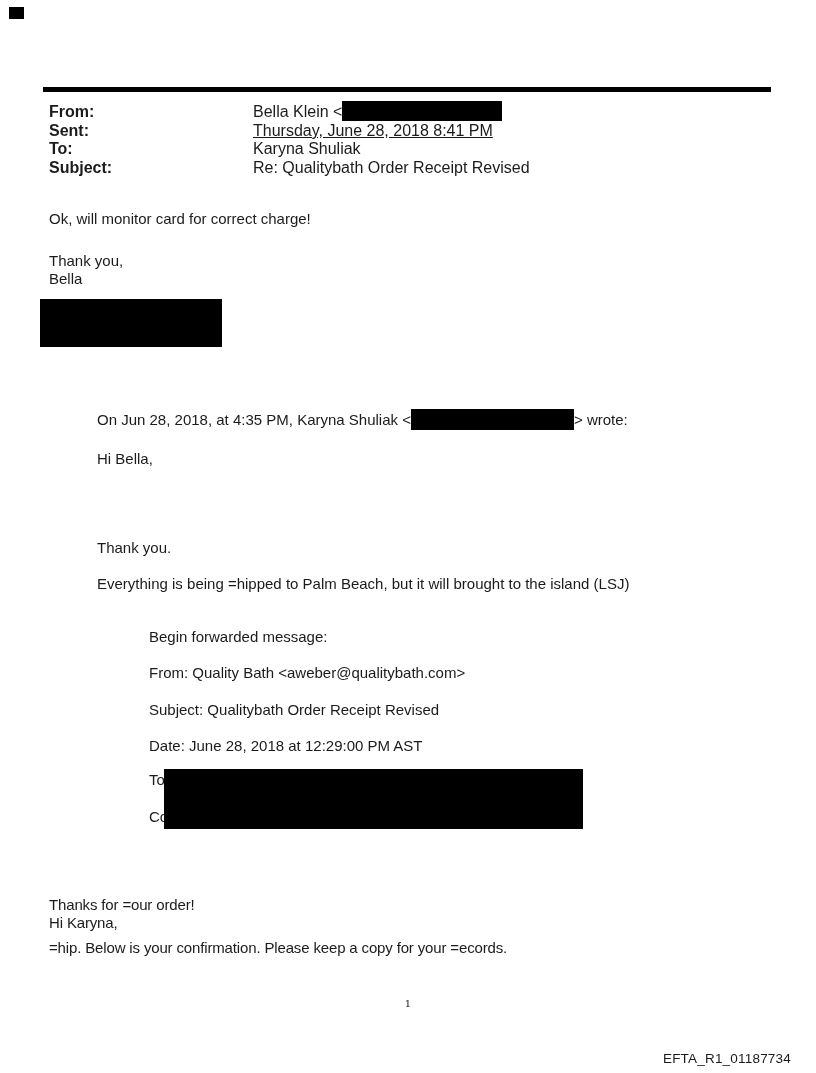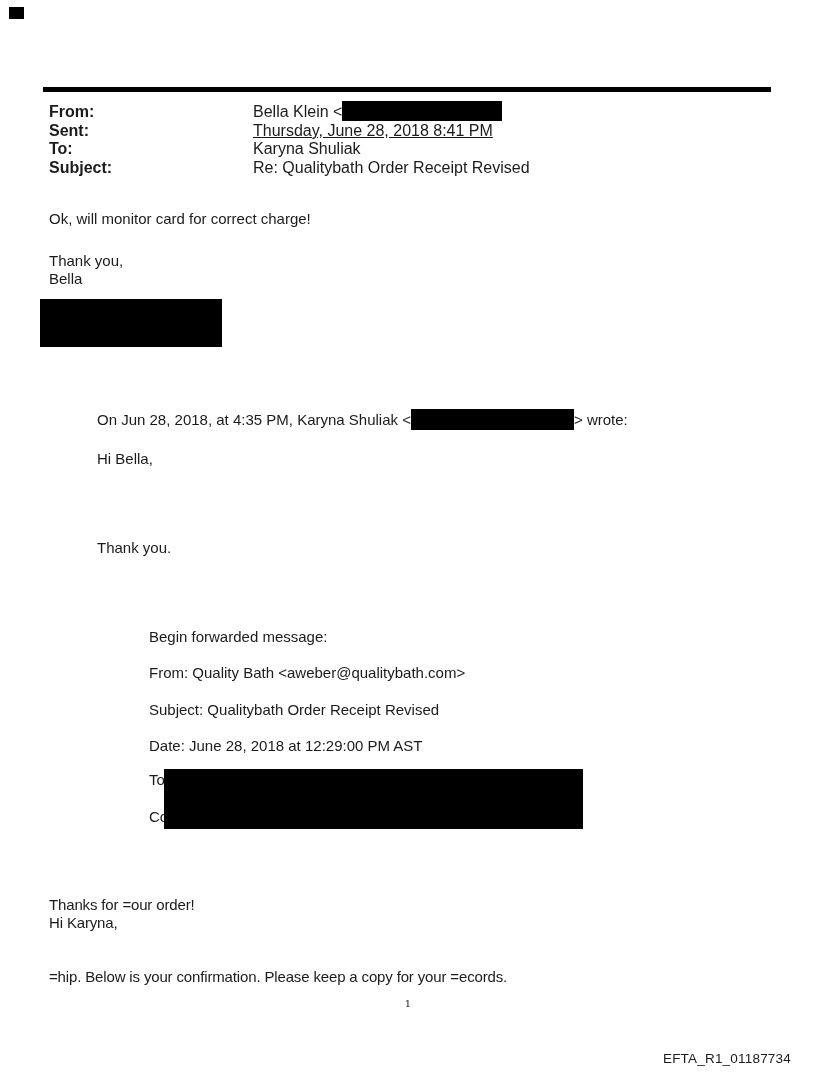--- a/index.html
+++ b/index.html
@@ -53,30 +53,31 @@
   <div class="abs main" style="top:253px;">Thank you,</div>
   <div class="abs main" style="top:271px;">Bella</div>
 
   <div class="redact" style="position:absolute;left:40px;top:299px;width:182px;height:48px;"></div>
 
   <div class="abs quote" style="top:412px;">
     <span>On Jun 28, 2018, at 4:35 PM, Karyna Shuliak &lt;</span><span class="redact-inline" style="width:163px;height:21px;"></span><span>&gt; wrote:</span>
   </div>
   <div class="abs quote" style="top:451px;">Hi Bella,</div>
   <div class="abs quote" style="top:540px;">Thank you.</div>
+  <div class="abs quote" style="top:576px;">Everything is being =hipped to Palm Beach, but it will brought to the island (LSJ)</div>
 
   <div class="abs fwd" style="top:629px;">Begin forwarded message:</div>
   <div class="abs fwd" style="top:665px;">From: Quality Bath &lt;aweber@qualitybath.com&gt;</div>
   <div class="abs fwd" style="top:702px;">Subject: Qualitybath Order Receipt Revised</div>
   <div class="abs fwd" style="top:738px;">Date: June 28, 2018 at 12:29:00 PM AST</div>
   <div class="abs fwd" style="top:772px;">To:</div>
   <div class="abs fwd" style="top:809px;">Cc:</div>
 
   <div class="redact" style="position:absolute;left:164px;top:769px;width:419px;height:60px;"></div>
 
   <div class="abs main receipt-txt" style="top:897px;">Thanks for =our order!</div>
   <div class="abs main receipt-txt" style="top:915px;">Hi Karyna,</div>
-  <div class="abs main receipt-txt" style="top:969px;">=hip. Below is your confirmation. Please keep a copy for your =ecords.</div>
+  <div class="abs main receipt-txt" style="top:940px;">=hip. Below is your confirmation. Please keep a copy for your =ecords.</div>
 
   <div class="abs page-num" style="left:0;top:996px;width:816px;text-align:center;">1</div>
   <div class="abs bates" style="right:25px;top:1051px;">EFTA_R1_01187734</div>
 
 </div>
 
 </body></html>

